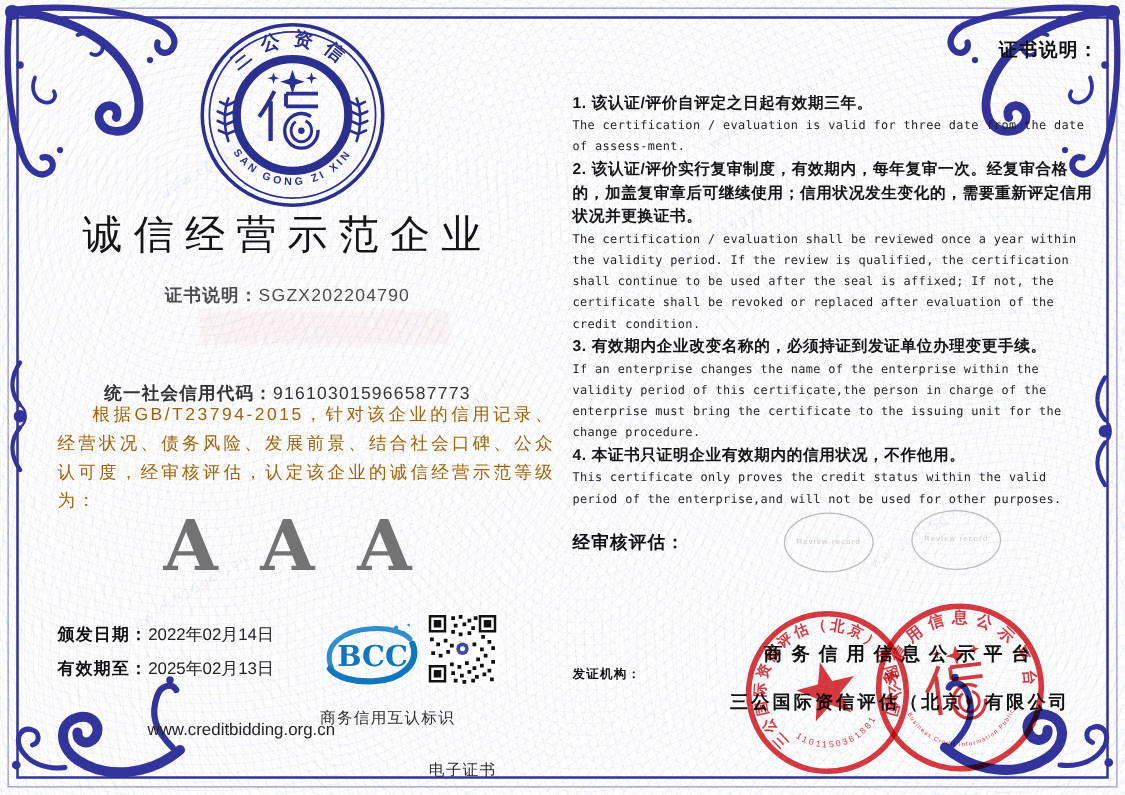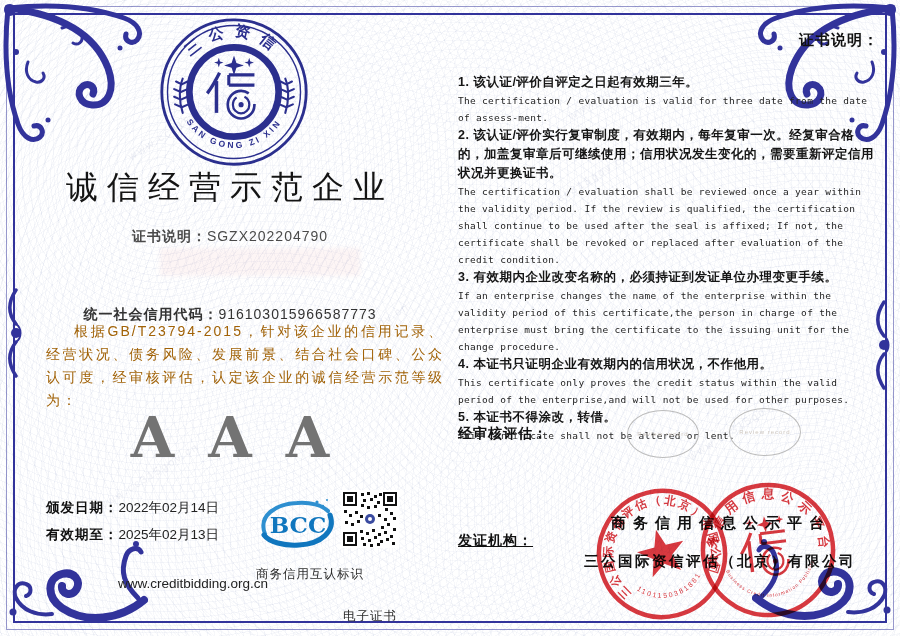--- a/index.html
+++ b/index.html
@@ -57,22 +57,22 @@
   .note-zh{font-size:12.5px;font-weight:600;color:#151515;line-height:19px;letter-spacing:.5px;}
   .note-en{font-family:"DejaVu Sans Mono",monospace;font-size:9.5px;color:#232323;
            line-height:17px;letter-spacing:.3px;}
   .annual-label{position:absolute;left:458px;top:425px;font-size:14px;font-weight:bold;
            color:#111;letter-spacing:1px;}
   .oval{position:absolute;width:70px;height:46px;border:1px solid #bcbcbc;border-radius:50%;
         display:flex;align-items:center;justify-content:center;}
   .oval span{font-size:6px;color:#cfc8c0;letter-spacing:1px;}
   .oval.o1{left:627px;top:410px;}
   .oval.o2{left:729px;top:408px;}
-  .issuer-label{position:absolute;left:458px;top:532px;font-size:14px;font-weight:bold;
-        color:#111;letter-spacing:1px;text-decoration:underline;}
+  .issuer-label{position:absolute;left:458px;top:532px;font-size:10px;font-weight:bold;
+        color:#111;letter-spacing:1px;}
   .issuer-l1{position:absolute;left:556px;top:514px;width:330px;text-align:center;
         font-size:15px;font-weight:bold;color:#111;letter-spacing:7px;}
   .issuer-l2{position:absolute;left:540px;top:552px;width:360px;text-align:center;
         font-size:14.5px;color:#111;letter-spacing:2.5px;font-weight:600;}
   .seal{position:absolute;width:144px;height:144px;color:#d5232b;opacity:.9;
         mix-blend-mode:multiply;}
   .seal.s1{left:590px;top:482px;transform:rotate(-14deg);}
   .seal.s2{left:696px;top:478px;transform:rotate(-7deg);}
 </style>
 </head>
@@ -229,24 +229,20 @@
       <div class="note-en">The certification / evaluation shall be reviewed once a year within the validity period. If the review is qualified,  the certification shall continue to be used after the seal is affixed; If not, the certificate shall be revoked or replaced after evaluation of the credit condition.</div>
     </div>
     <div>
       <div class="note-zh">3. 有效期内企业改变名称的，必须持证到发证单位办理变更手续。</div>
       <div class="note-en">If an enterprise changes the name of the enterprise within the validity period of this certificate,the person in charge of the enterprise must bring the certificate to the issuing unit for the change procedure.</div>
     </div>
     <div>
       <div class="note-zh">4. 本证书只证明企业有效期内的信用状况，不作他用。</div>
       <div class="note-en">This certificate only proves the credit status within the valid period of the enterprise,and will not be used for other purposes.</div>
     </div>
-    <div>
-      <div class="note-zh">5. 本证书不得涂改，转借。</div>
-      <div class="note-en">This certificate shall not be altered or lent.</div>
-    </div>
   </div>
 
   <div class="annual-label">经审核评估：</div>
   <div class="oval o1">
     <span>Review record</span>
   </div>
   <div class="oval o2">
     <span>Review record</span>
   </div>
 

